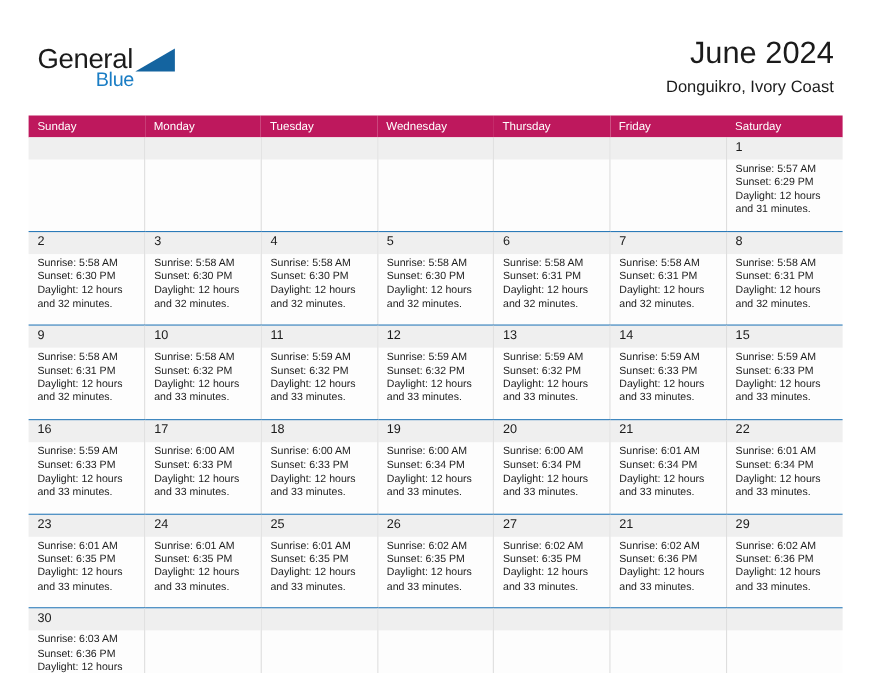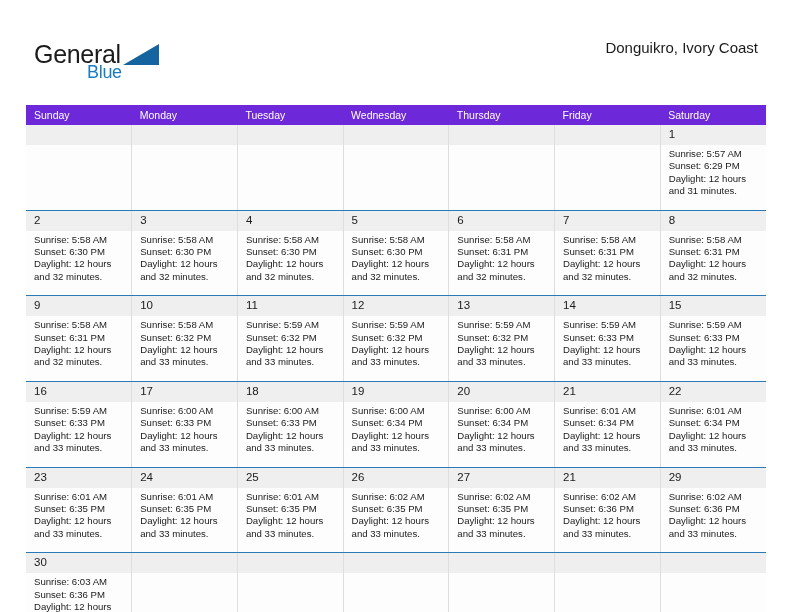--- a/index.html
+++ b/index.html
@@ -87,21 +87,21 @@
   
   .calendar {
     position: absolute;
     left: 26px;
     top: 105px;
     width: 740px;
     border-collapse: collapse;
     table-layout: fixed;
   }
   .calendar th {
-    background: #6d28d9;
+    background: #be185d;
     color: #ffffff;
     font-size: 10.5px;
     font-weight: normal;
     text-align: left;
     padding: 4px 0 4px 8px;
     height: 12px;
     border: none;
   }
   .calendar td {
     vertical-align: top;
@@ -153,20 +153,21 @@
 
   <div class="header">
 
     <div class="logo">
       <span class="logo-general">General</span>
       <span class="logo-triangle"></span>
       <span class="logo-blue">Blue</span>
     </div>
 
     <div class="title-block">
+      <div class="cal-title">June 2024</div>
       <div class="cal-subtitle">Donguikro, Ivory Coast</div>
     </div>
 
   </div>
 
   <table class="calendar">
     <thead>
       <tr>
         <th>Sunday</th>
         <th>Monday</th>

